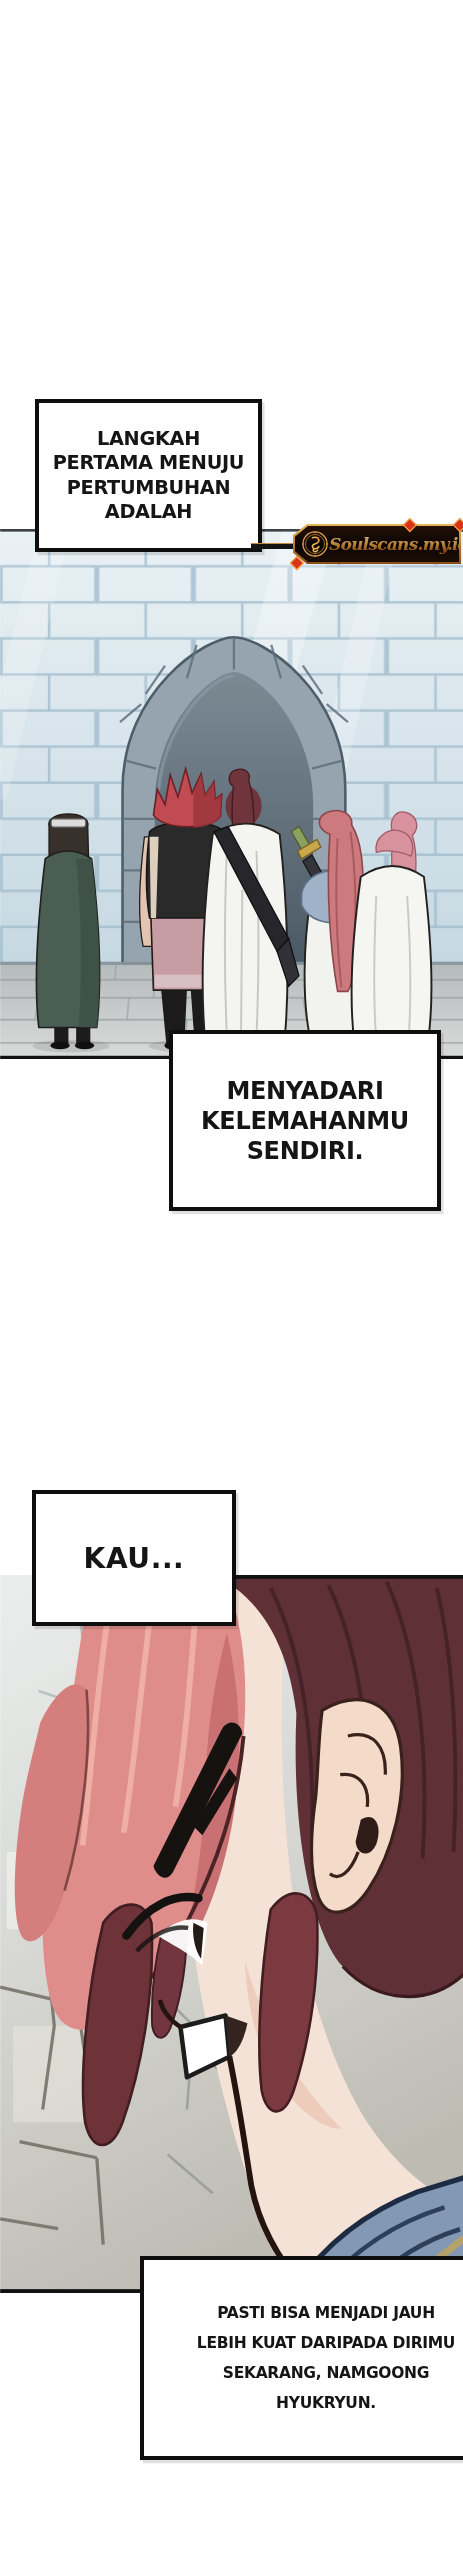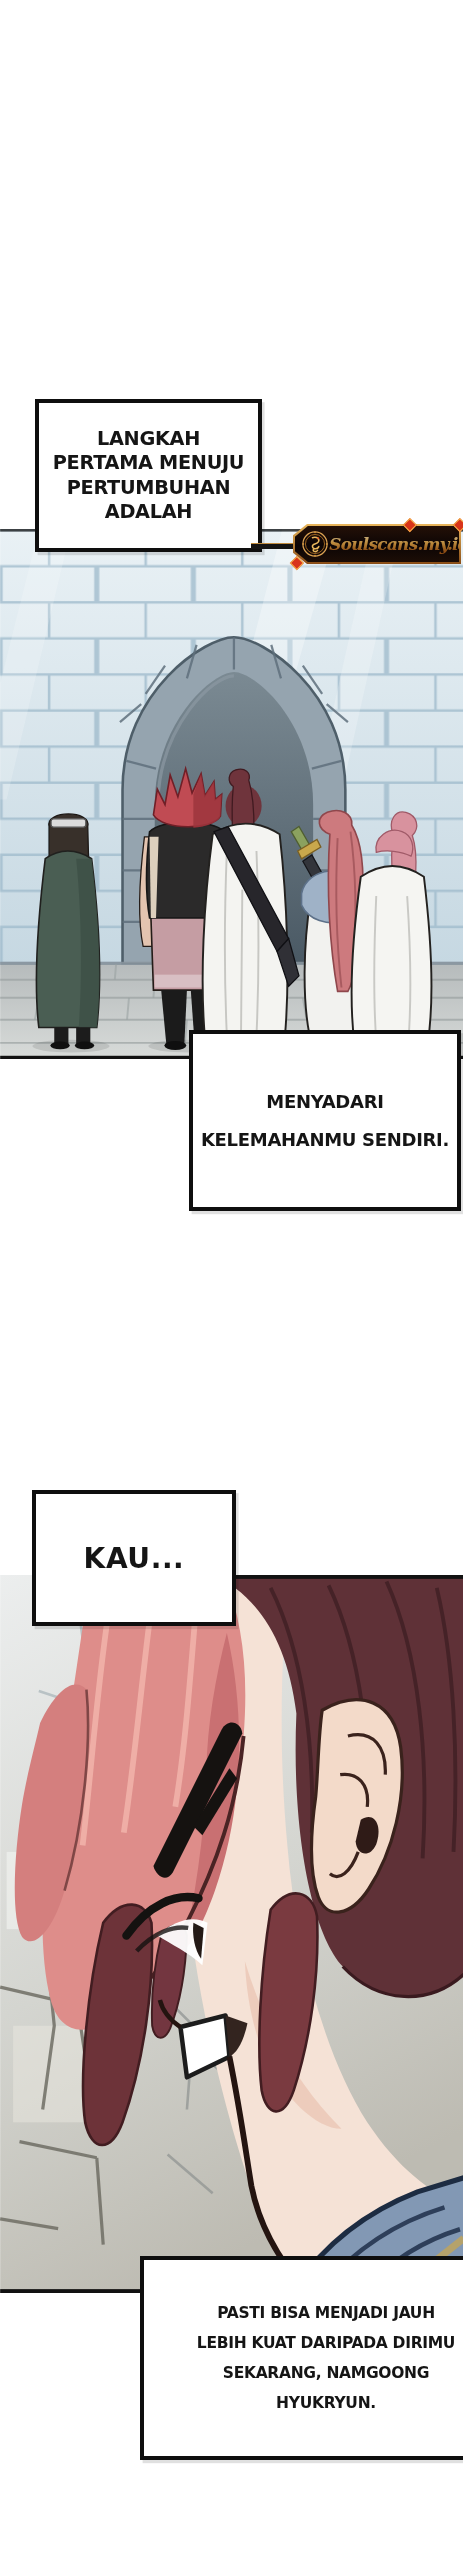--- a/index.html
+++ b/index.html
@@ -5,21 +5,21 @@
   html,body{margin:0;padding:0;background:#ffffff;}
   .page{position:relative;width:464px;height:2576px;background:#ffffff;overflow:hidden;
         font-family:"DejaVu Sans",sans-serif;}
   
   .sbox{position:absolute;background:#ffffff;border:4.5px solid #0e0e0e;
         box-shadow:2.6px 3.2px 0 rgba(0,0,0,.12);
         display:flex;align-items:center;justify-content:center;
         text-align:center;color:#151515;font-weight:bold;
         white-space:pre-line;z-index:30;}
   .sbox.b1{left:35px;top:399px;width:219px;height:145px;font-size:19.3px;line-height:24.5px;letter-spacing:-0.3px;}
-  .sbox.b2{left:169px;top:1030px;width:264px;height:173px;font-size:18px;line-height:38px;letter-spacing:-0.3px;margin-left:20px;}
+  .sbox.b2{left:169px;top:1030px;width:264px;height:173px;font-size:24px;line-height:30px;letter-spacing:-0.3px;}
   .sbox.bk{left:32px;top:1490px;width:196px;height:128px;font-size:28px;letter-spacing:0.6px;}
   .sbox.b3{left:140px;top:2256px;width:292px;height:196px;font-size:15.5px;line-height:30px;letter-spacing:-0.3px;padding-left:36px;}
   
   .panel{position:absolute;left:0;width:464px;z-index:10;}
   .panel svg{display:block;}
   
   .badge{position:absolute;left:293px;top:524px;width:168px;height:40px;z-index:40;}
   .badge .gold{position:absolute;inset:0;background:linear-gradient(180deg,#e8b65c,#8a4d16);
         clip-path:polygon(14px 0,100% 0,100% 100%,14px 100%,0 72%,0 28%);}
   .badge .inner{position:absolute;inset:1.9px;background:linear-gradient(180deg,#241007,#0c0505 55%,#1c0d06);

